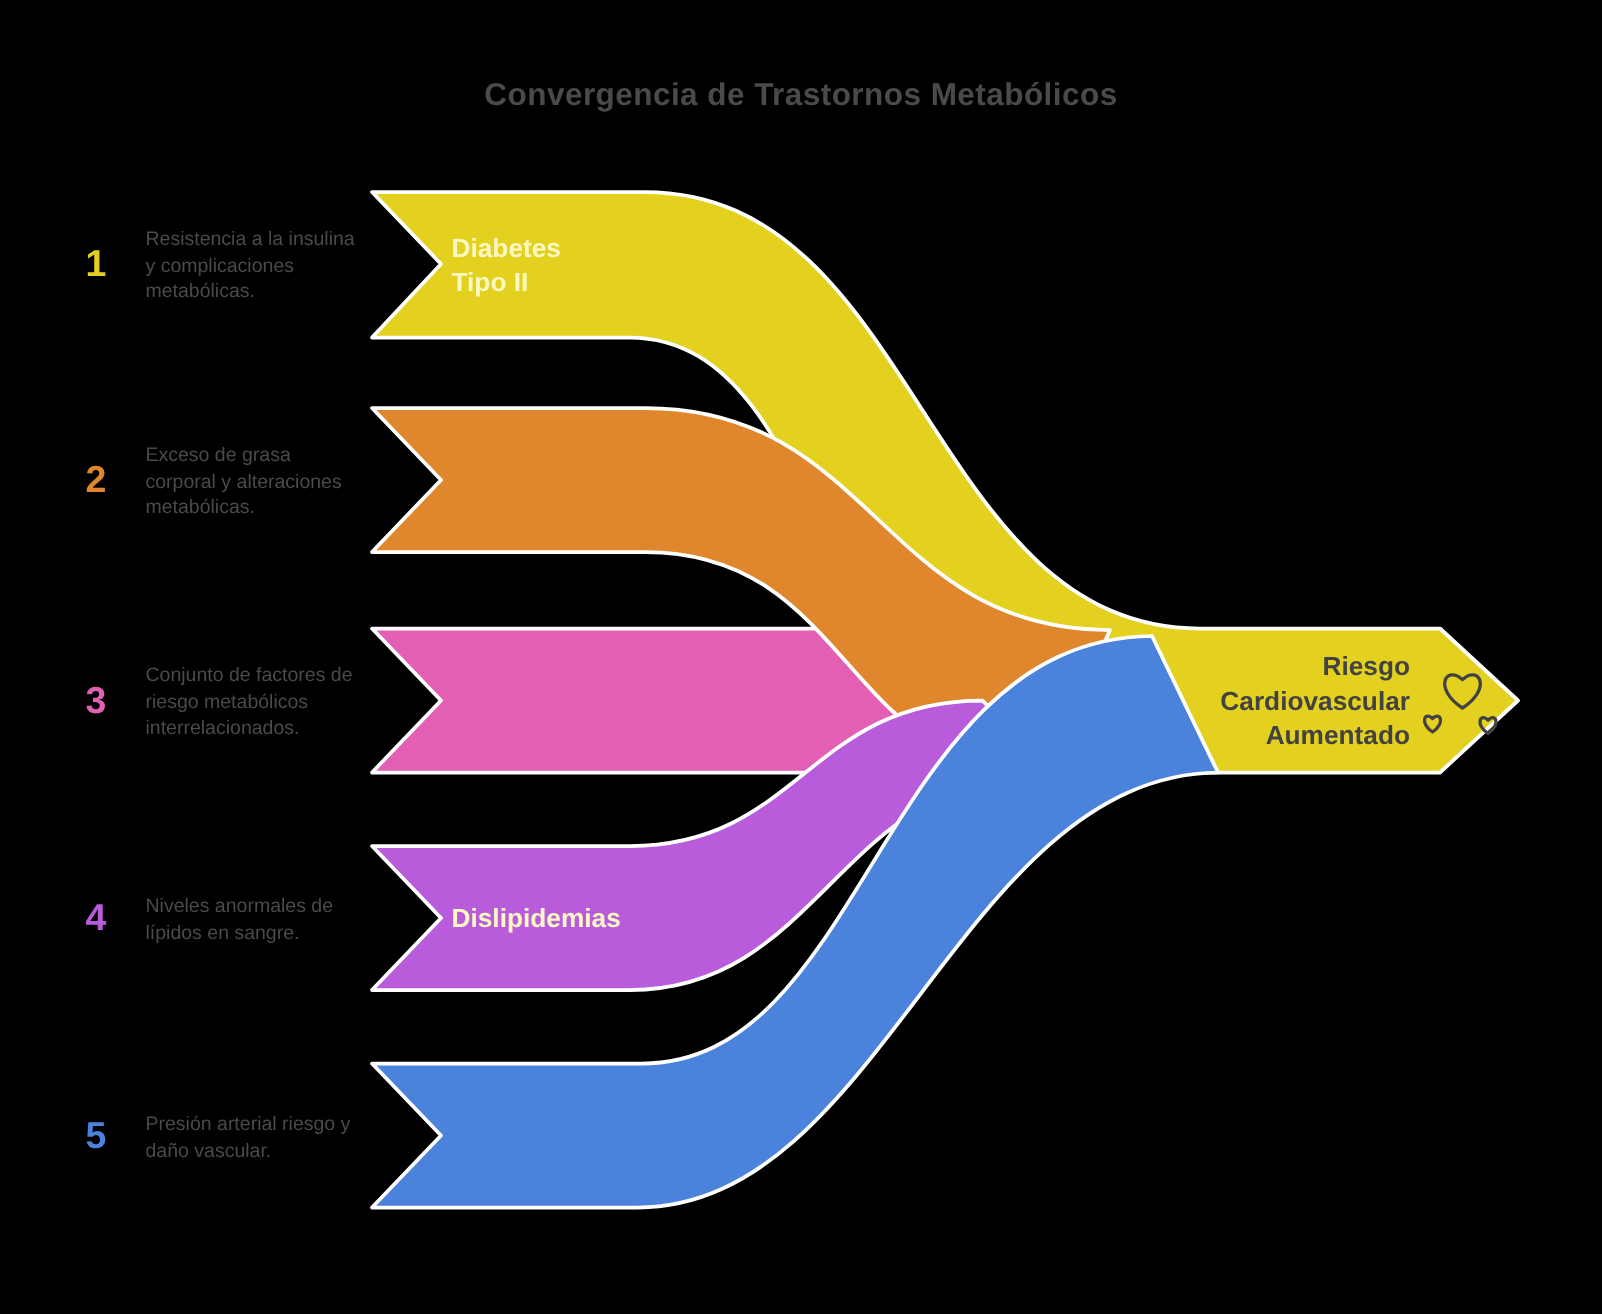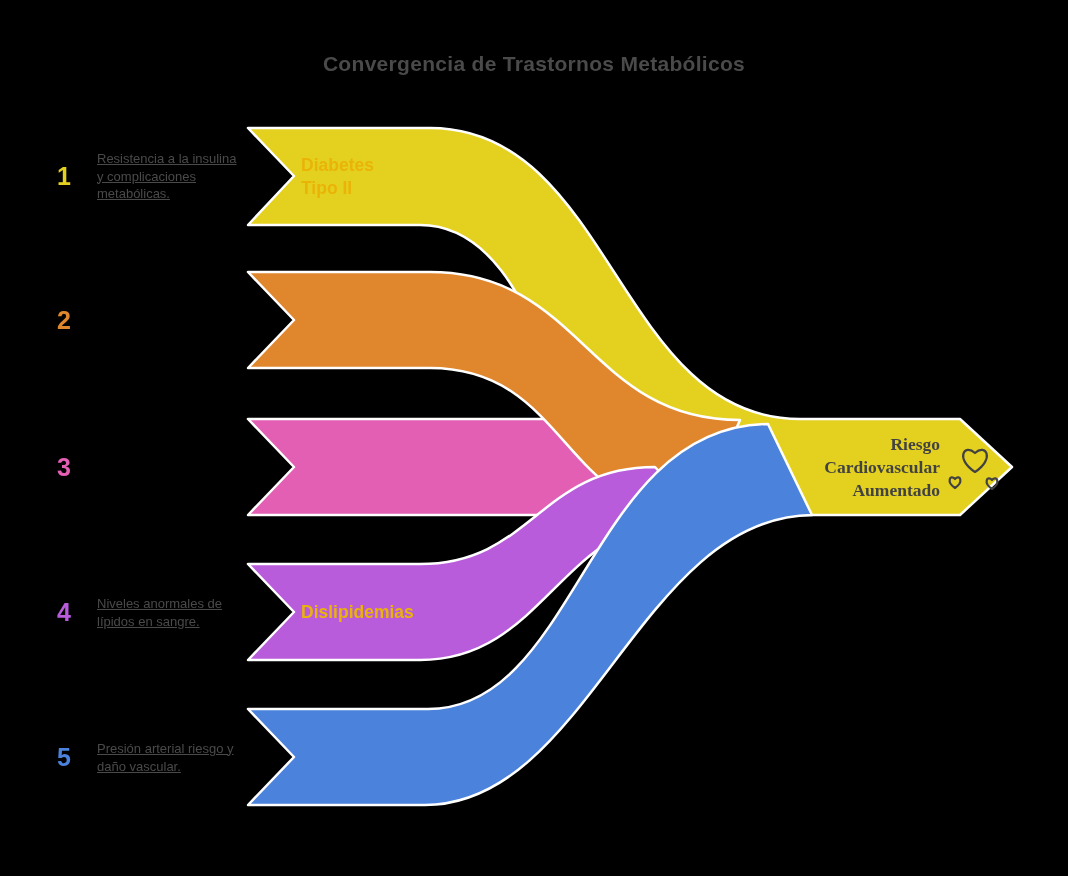--- a/index.html
+++ b/index.html
@@ -15,33 +15,33 @@
   }
   svg.diagram { position:absolute; left:0; top:0; }
   .num {
     position:absolute; left:48px; width:32px; height:97px;
     display:flex; align-items:center; justify-content:center;
     font-size:25px; font-weight:bold;
   }
   .desc {
     position:absolute; left:97px; width:146px; height:97px;
     display:flex; align-items:center;
-    font-size:13px; line-height:1.38; color:#4A4A4A;text-decoration:underline;
+    font-size:13px; line-height:1.38; color:#4A4A4A;
   }
   .band-label {
     position:absolute; left:301px; width:200px; height:97px;
     display:flex; flex-direction:column; justify-content:center;
-    color:#eab308; font-weight:bold; font-size:17.5px; line-height:1.28;
+    color:#fef9c3; font-weight:bold; font-size:17.5px; line-height:1.28;
     white-space:pre-line;
   }
   .outcome-label {
     position:absolute; left:768px; width:172px; top:419px; height:97px;
     display:flex; flex-direction:column; justify-content:center;
     text-align:right; color:#424242; font-weight:bold;
-    font-size:17.5px; line-height:1.3; white-space:pre-line;font-family:Liberation Serif, serif;
+    font-size:17.5px; line-height:1.3; white-space:pre-line;
   }
   .r1{top:128px}.r2{top:272px}.r3{top:419px}.r4{top:564px}.r5{top:709px}
 </style>
 </head>
 <body>
 
 <div class="canvas">
 
   <div class="title">Convergencia de Trastornos Metabólicos</div>
 
@@ -65,22 +65,28 @@
   </svg>
 
   <div class="num r1" style="color: rgb(228, 209, 31);">1</div>
   <div class="desc r1">
     <span>Resistencia a la insulina y complicaciones metabólicas.</span>
   </div>
   <div class="band-label r1">Diabetes
 Tipo II</div>
 
   <div class="num r2" style="color: rgb(224, 134, 45);">2</div>
+  <div class="desc r2">
+    <span>Exceso de grasa corporal y alteraciones metabólicas.</span>
+  </div>
 
   <div class="num r3" style="color: rgb(226, 95, 180);">3</div>
+  <div class="desc r3">
+    <span>Conjunto de factores de riesgo metabólicos interrelacionados.</span>
+  </div>
 
   <div class="num r4" style="color: rgb(185, 92, 220);">4</div>
   <div class="desc r4">
     <span>Niveles anormales de lípidos en sangre.</span>
   </div>
   <div class="band-label r4">Dislipidemias</div>
 
   <div class="num r5" style="color: rgb(74, 130, 220);">5</div>
   <div class="desc r5">
     <span>Presión arterial riesgo y daño vascular.</span>

